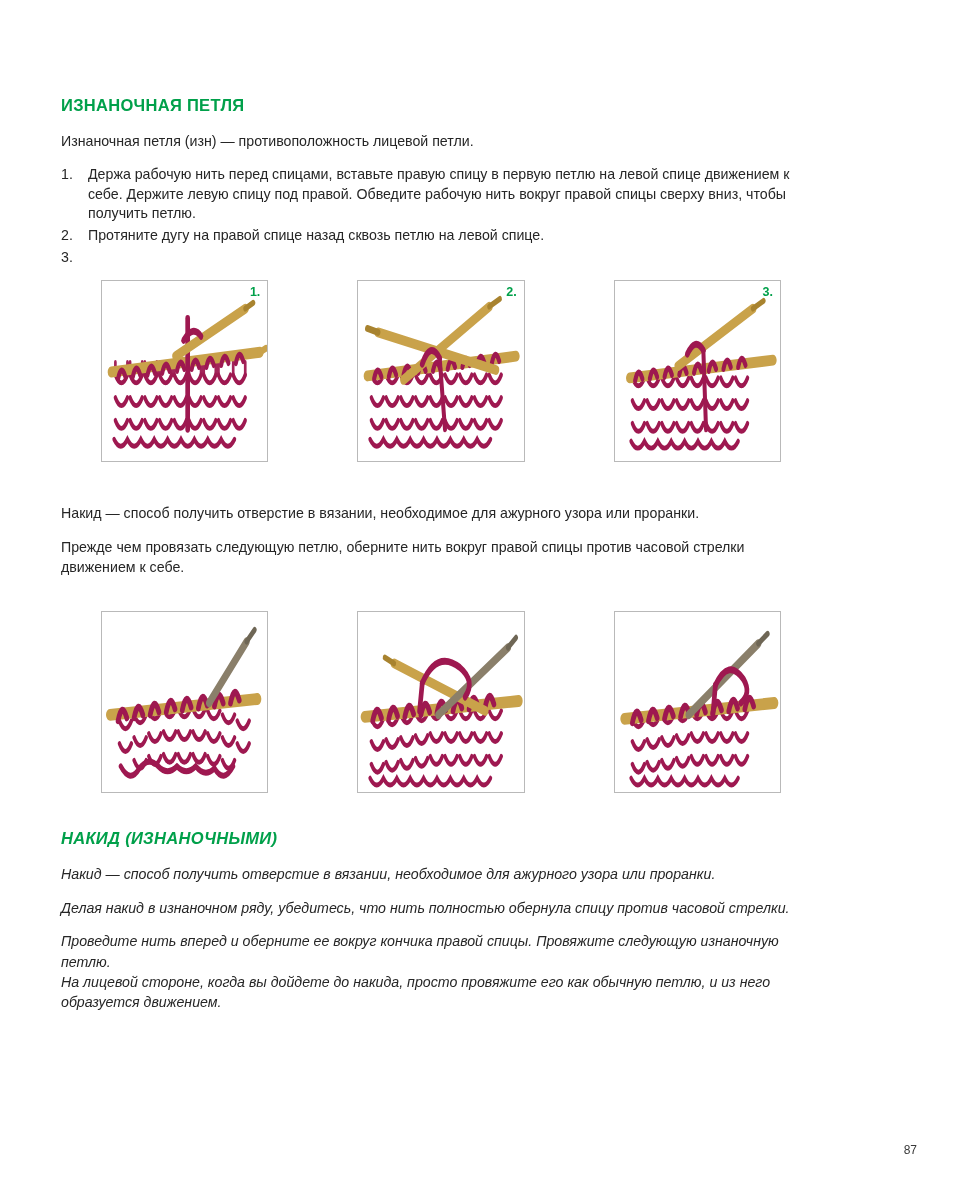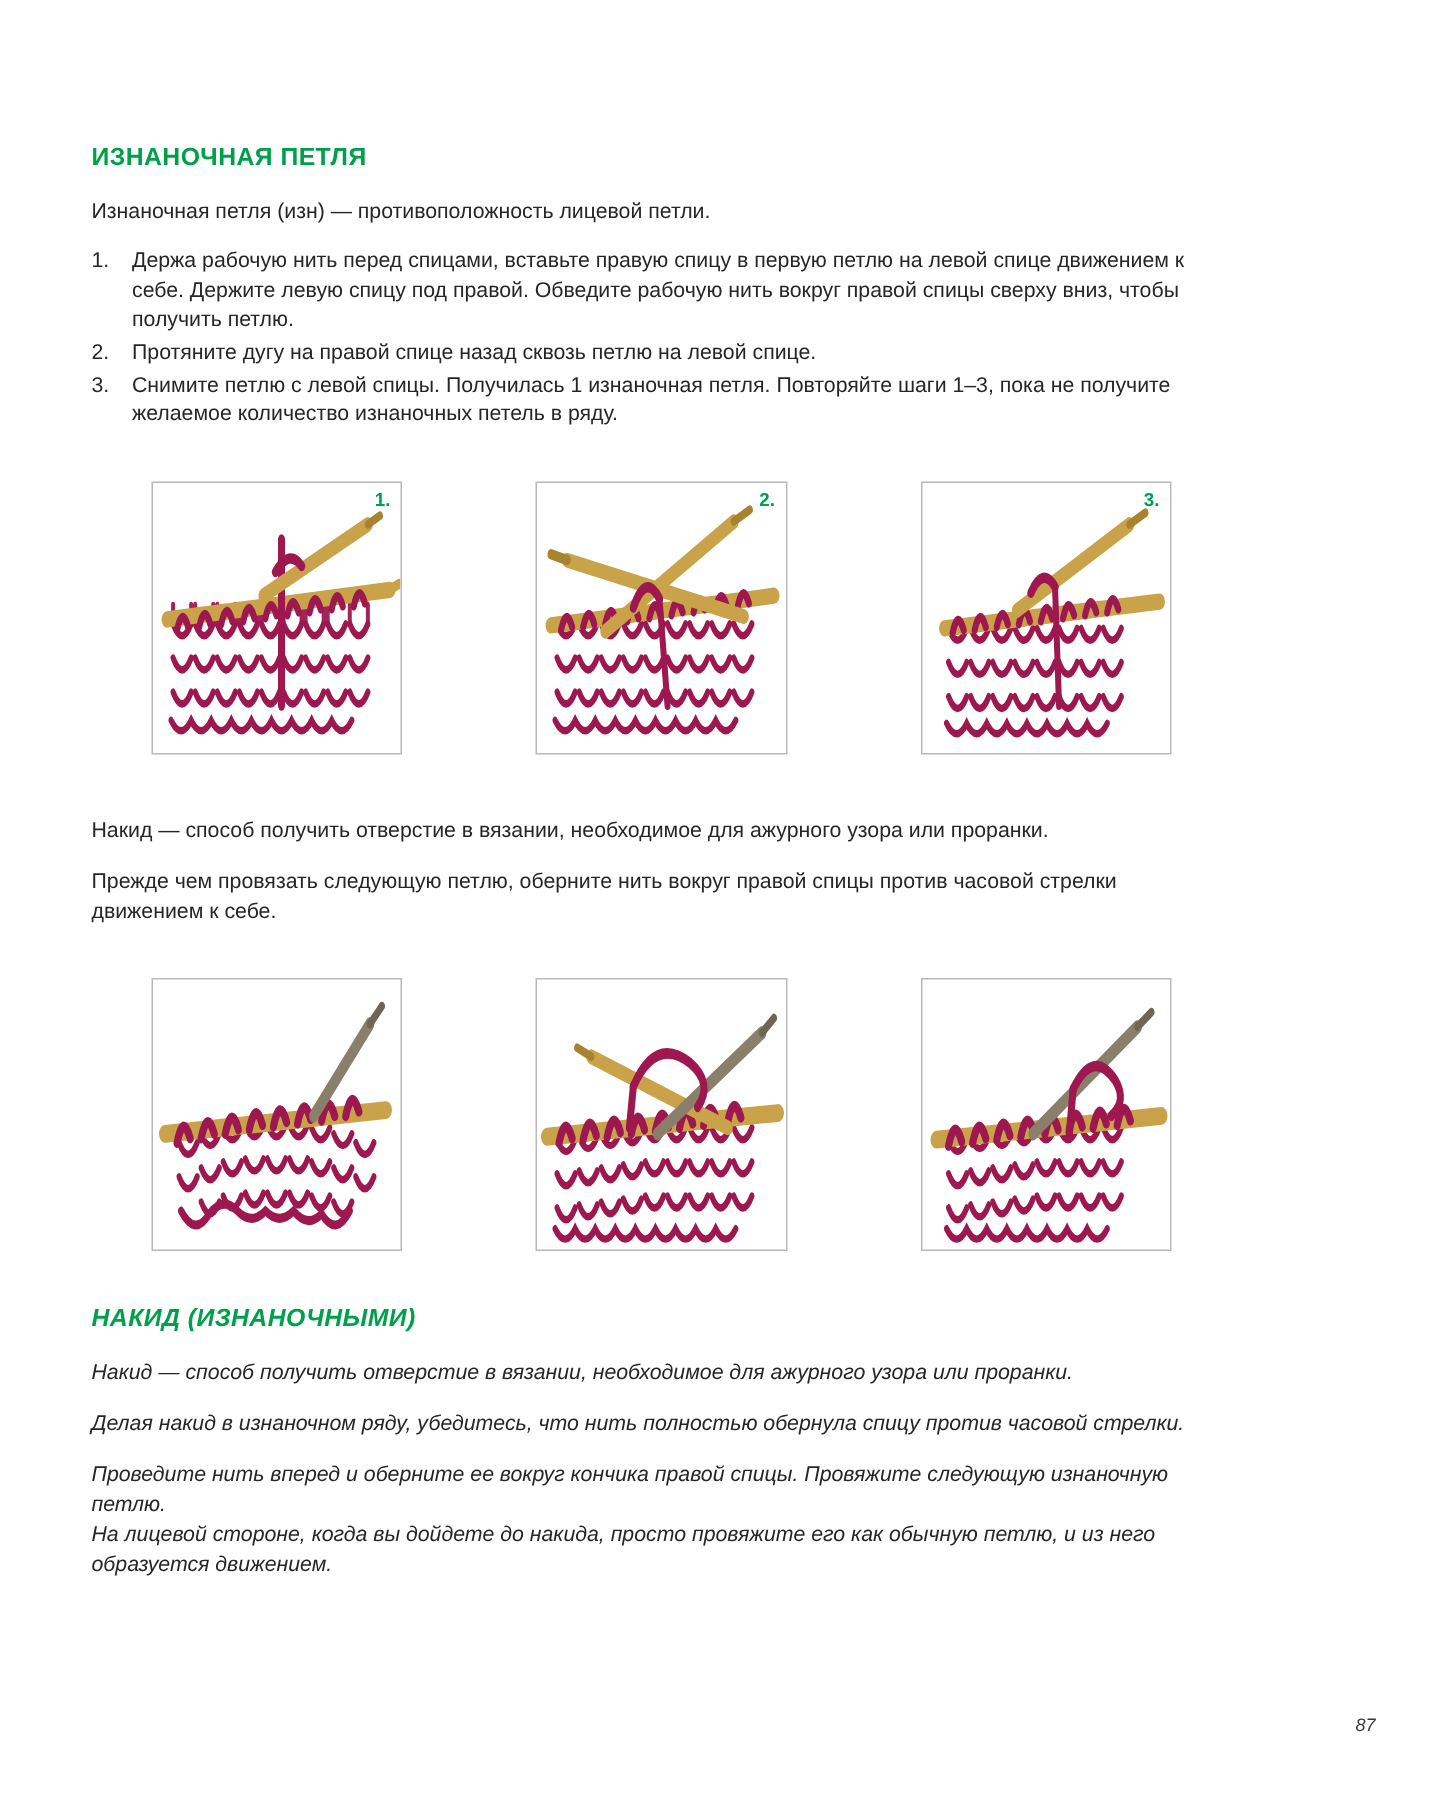--- a/index.html
+++ b/index.html
@@ -102,21 +102,20 @@
 
   .section-2 { margin-top: 26px; }
   .section-3 { margin-top: 6px; font-style: italic; }
 
   .pagenum {
     position: absolute;
     right: 52px;
     bottom: 43px;
     font-size: 12px;
     color: #3a3a3a;
-    font-style: italic;
   }
 </style>
 </head>
 <body>
 
 <div class="page">
   <div class="content">
 
     <section>
       <h2 class="section-title">ИЗНАНОЧНАЯ ПЕТЛЯ</h2>
@@ -126,21 +125,20 @@
         <li>
           <span class="num">1.</span>
           <span>Держа рабочую нить перед спицами, вставьте правую спицу в первую петлю на левой спице движением к себе. Держите левую спицу под правой. Обведите рабочую нить вокруг правой спицы сверху вниз, чтобы получить петлю.</span>
         </li>
         <li>
           <span class="num">2.</span>
           <span>Протяните дугу на правой спице назад сквозь петлю на левой спице.</span>
         </li>
         <li>
           <span class="num">3.</span>
-          <span>Снимите петлю с левой спицы. Получилась 1 изнаночная петля. Повторяйте шаги 1–3, пока не получите желаемое количество изнаночных петель в ряду.</span>
         </li>
       </ol>
 
       <div class="figs">
 
         <figure class="fig">
           <span class="badge">1.</span>
           <svg viewBox="0 0 247 182" preserveAspectRatio="none">
 
             <g fill="none" stroke="#9e1850" stroke-width="5" stroke-linecap="round">

